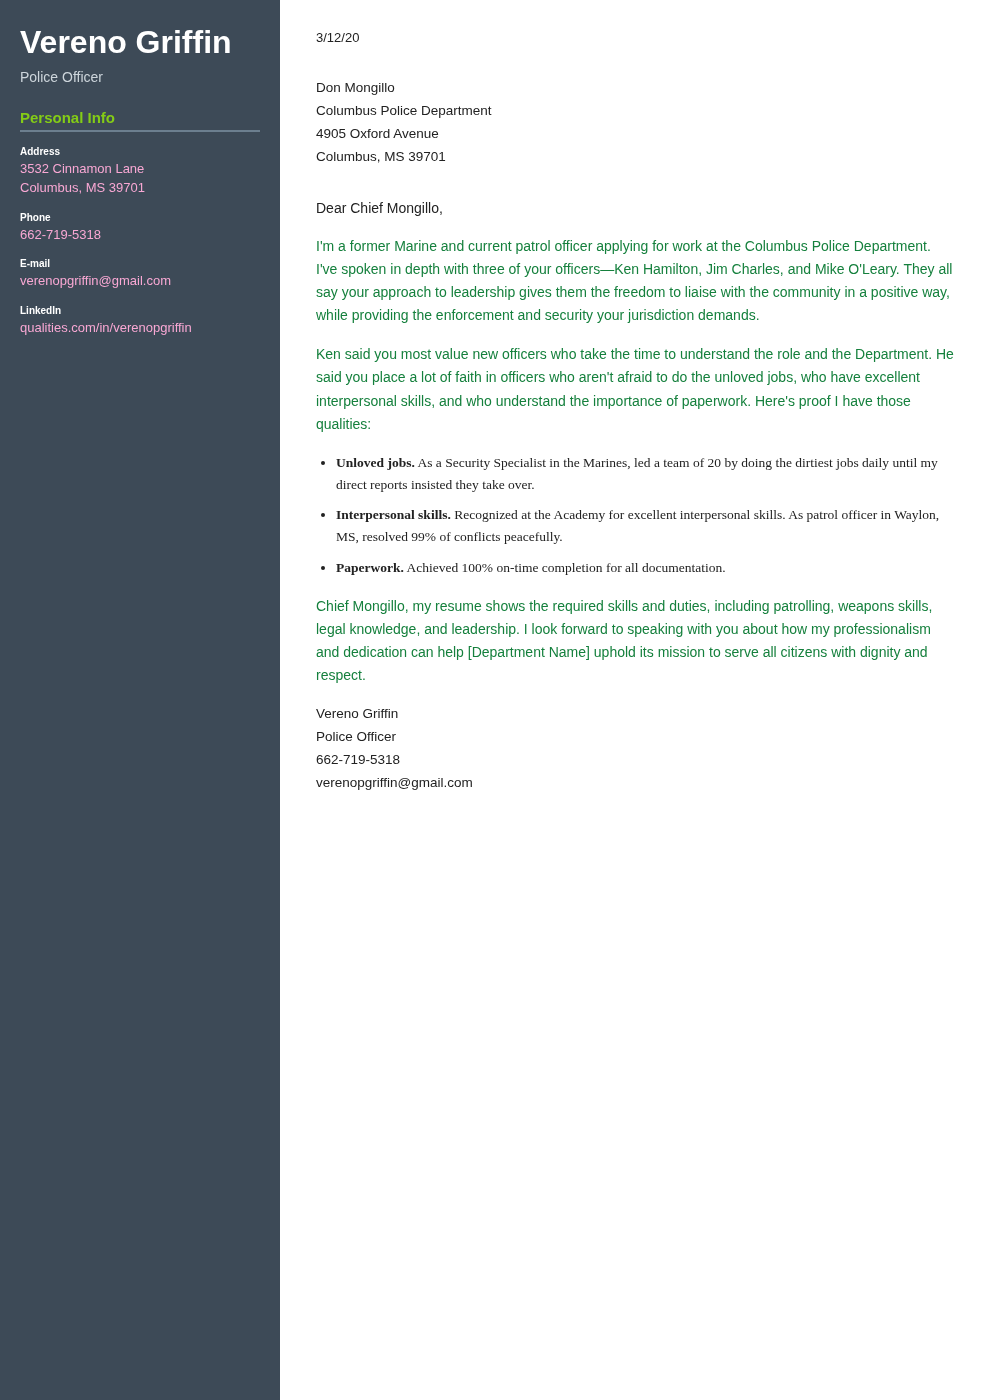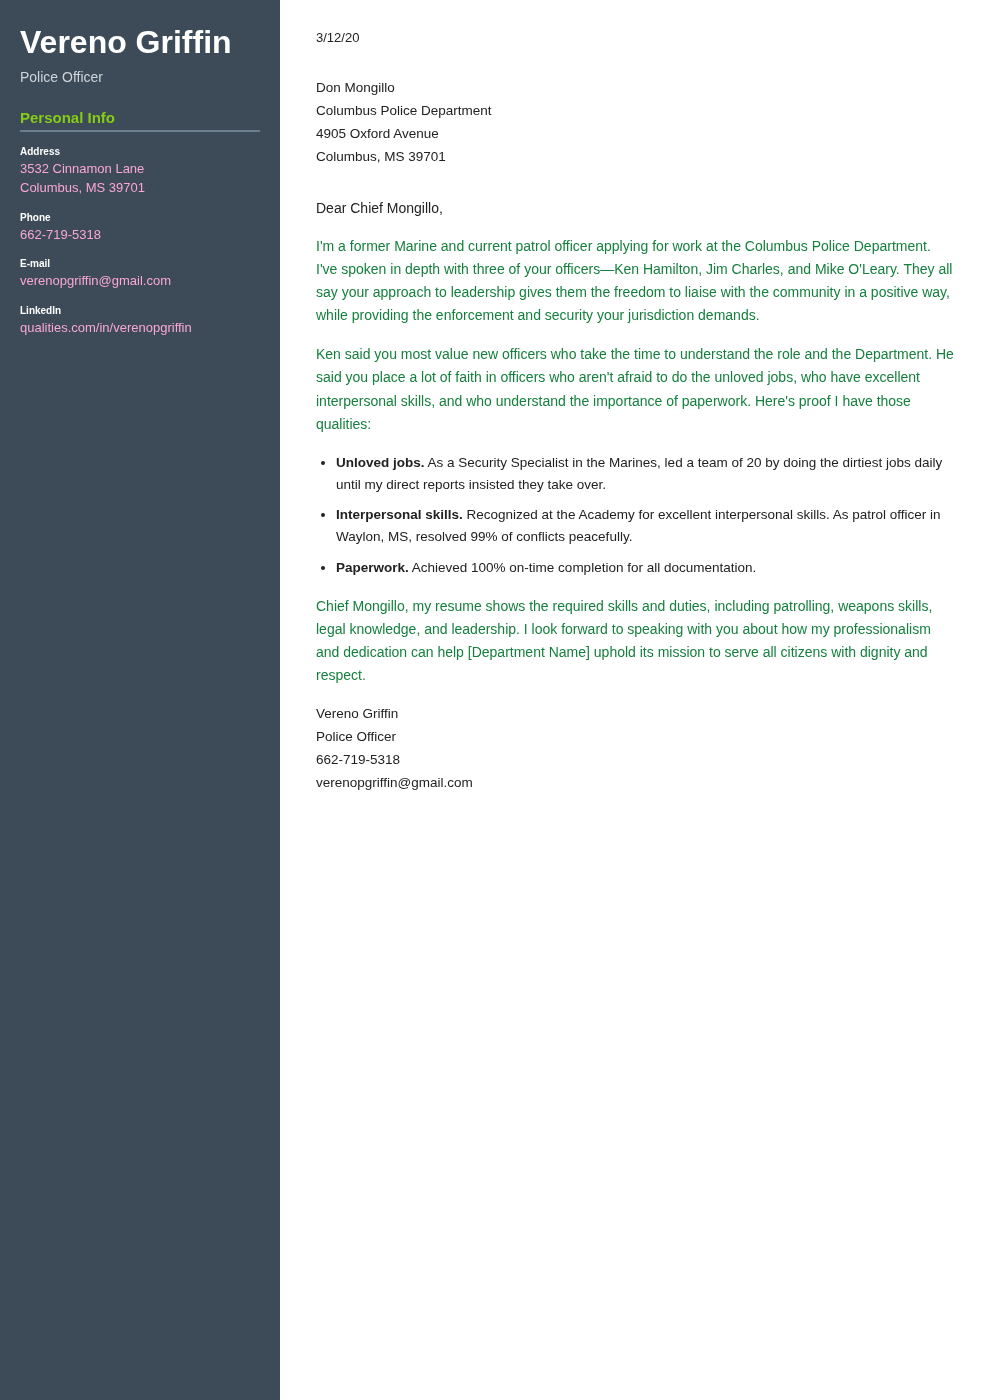--- a/index.html
+++ b/index.html
@@ -102,20 +102,21 @@
     .letter-body p {
       font-size: 14px;
       margin-bottom: 16px;
       line-height: 1.65;
       color: #15803d;
     }
 
     .letter-body ul {
       margin: 0 0 16px 20px;
       padding: 0;
+      font-family: Liberation Serif, serif;
     }
 
     .letter-body ul li {
       font-size: 13.5px;
       line-height: 1.65;
       margin-bottom: 8px;
       color: #222;
     }
 
     .closing-block {

